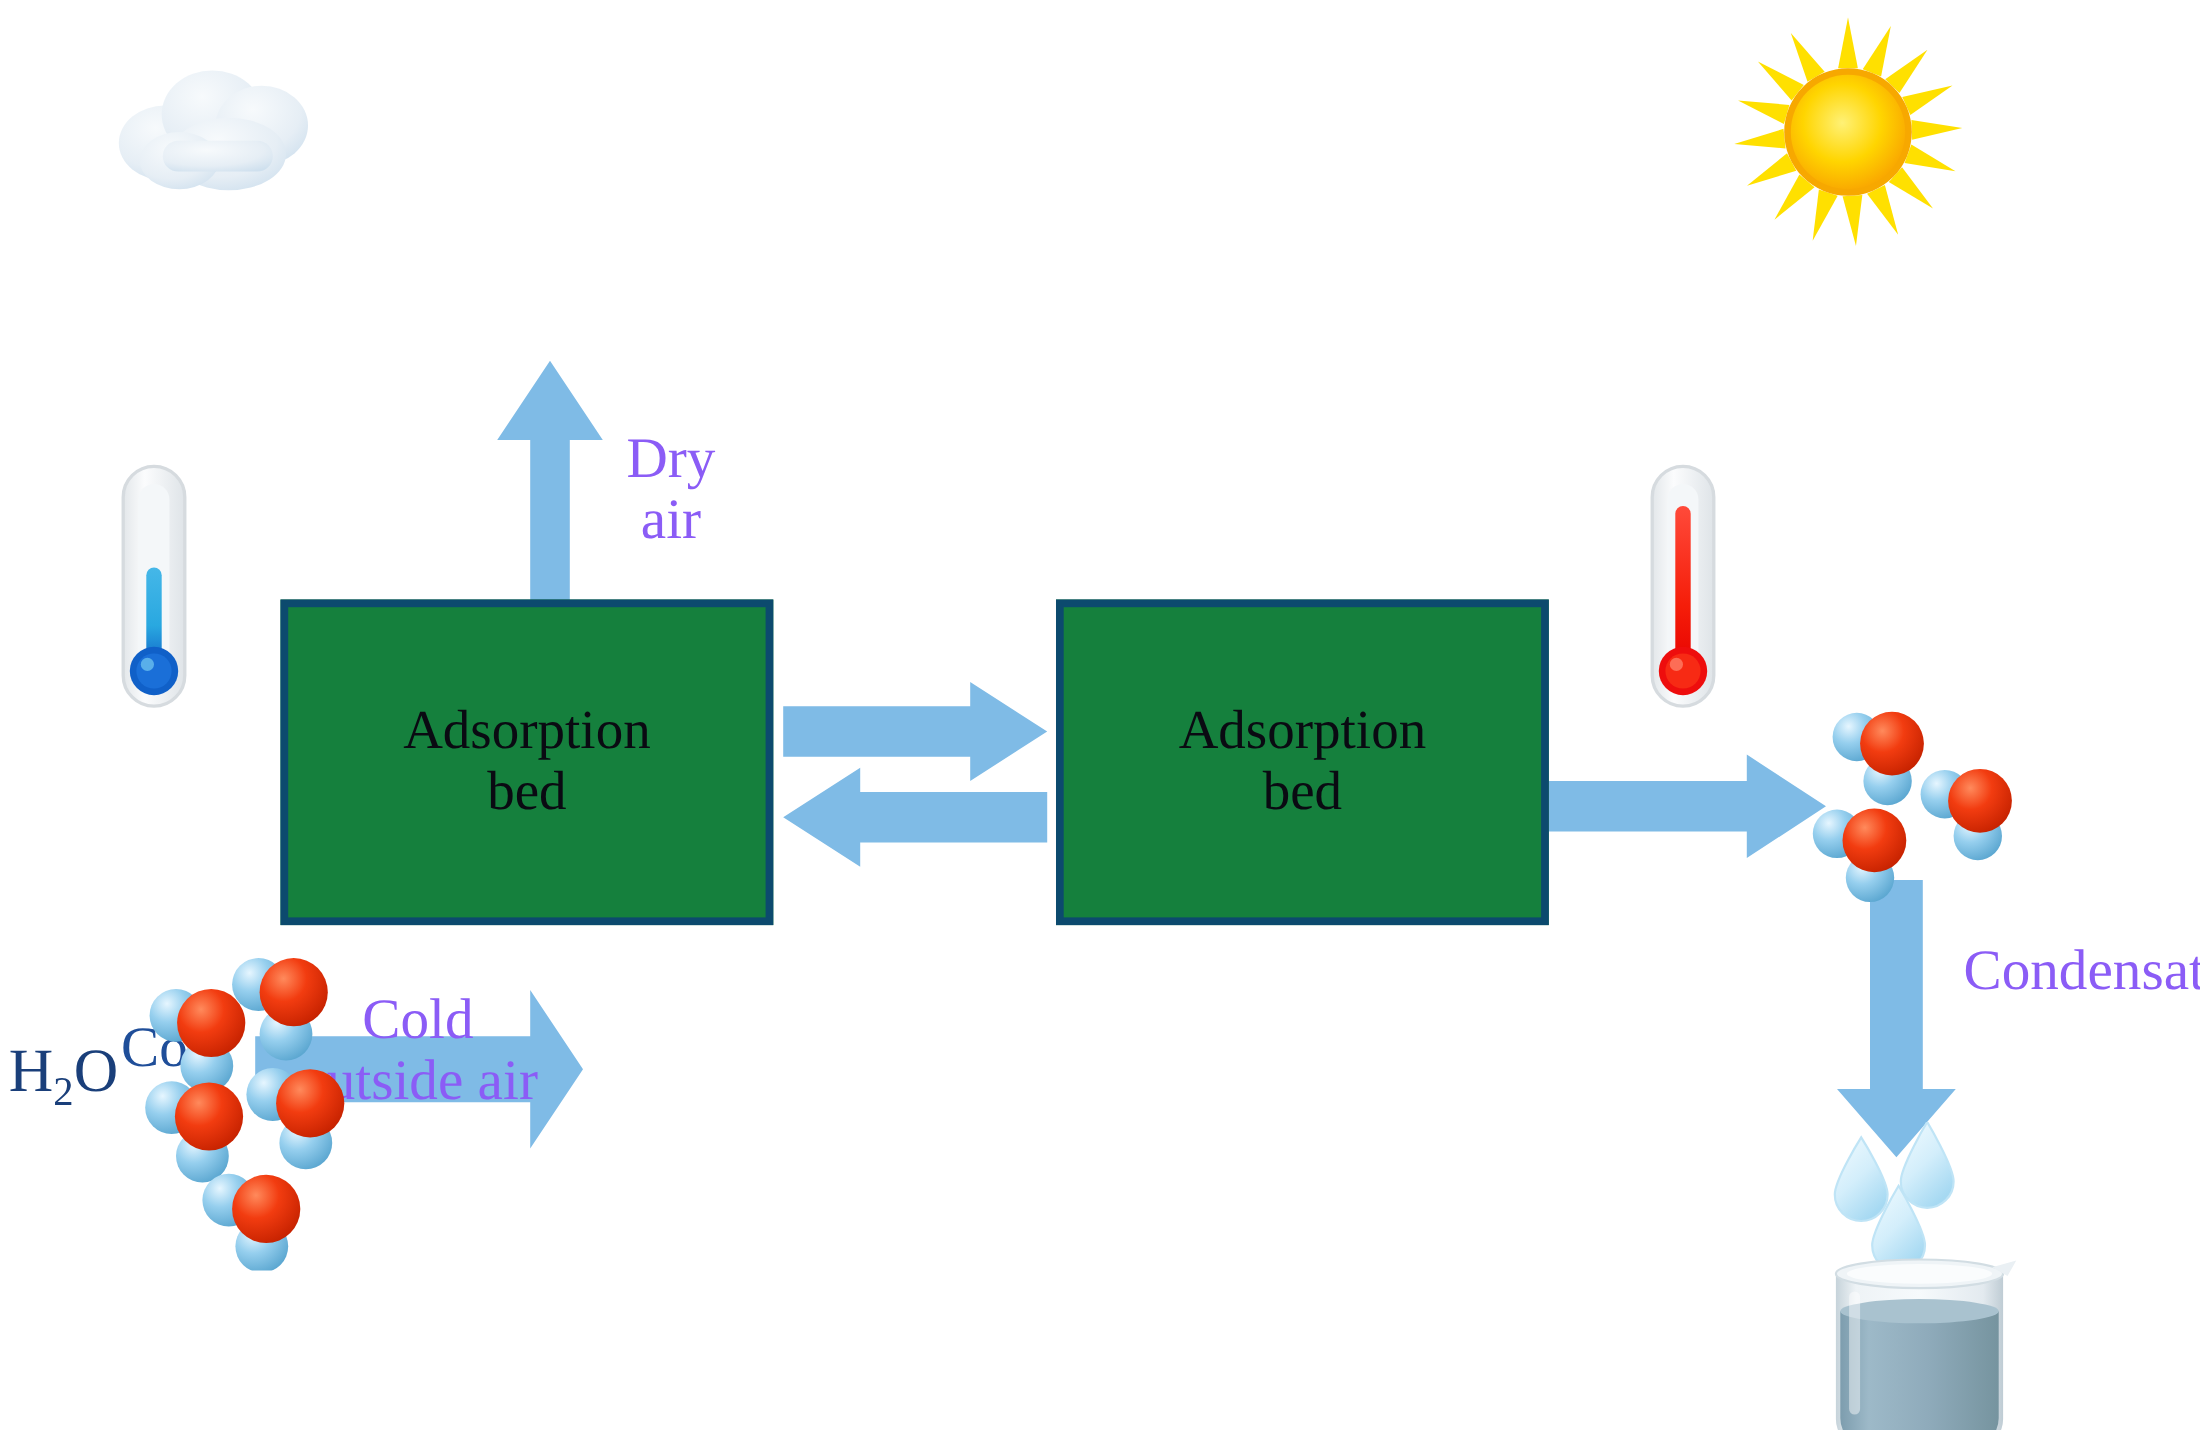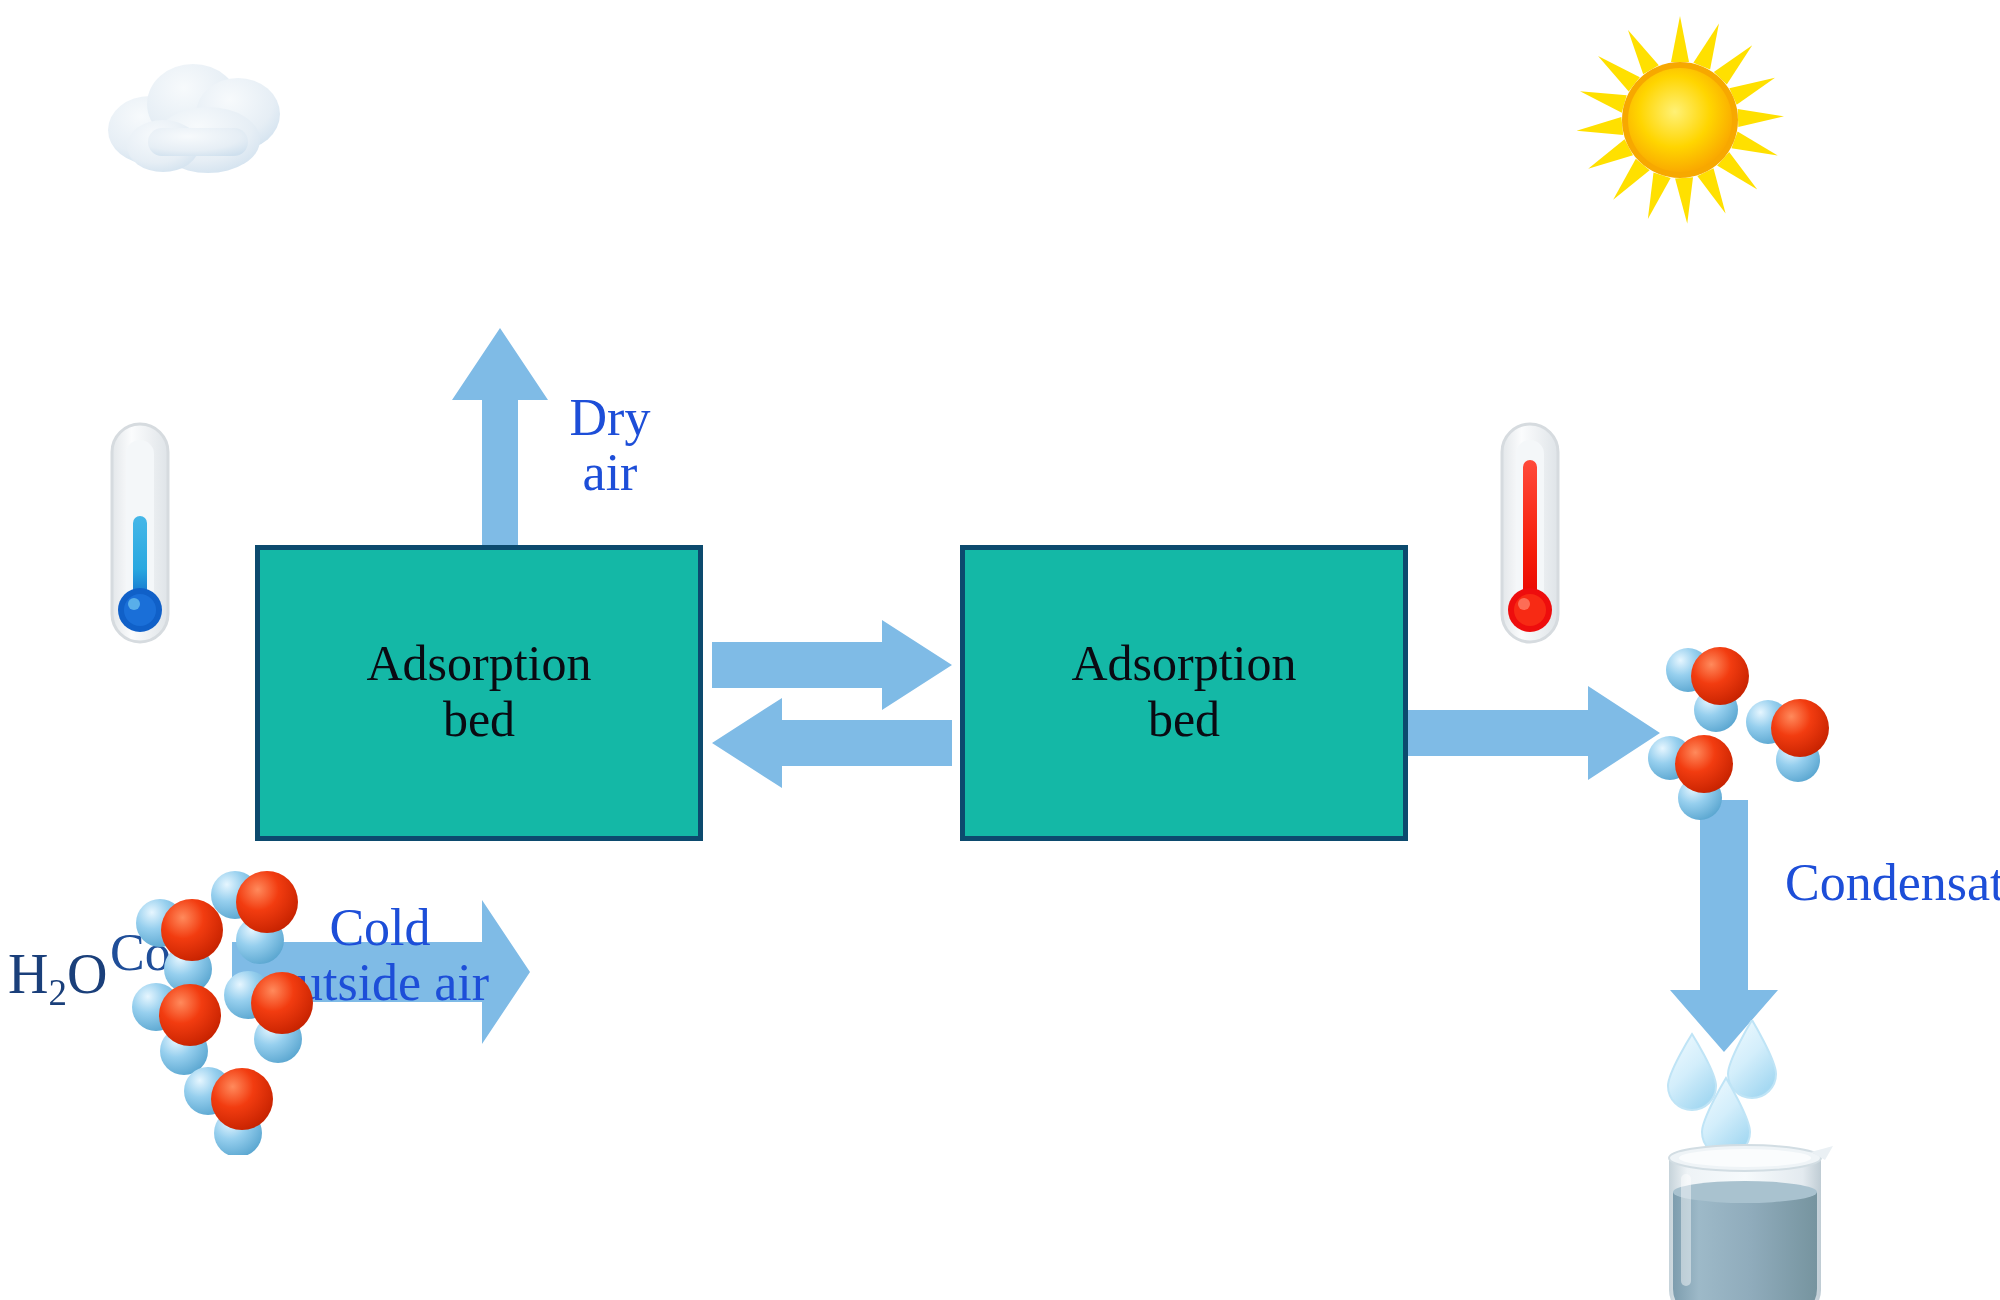--- a/index.html
+++ b/index.html
@@ -13,21 +13,21 @@
     height: 1300px;
     background: #ffffff;
     overflow: hidden;
     font-family: "Liberation Serif", "DejaVu Serif", serif;
   }
   .abs { position: absolute; }
 
   
   .label {
     position: absolute;
-    color: #1d4ed8;
+    color: #8b5cf6;
     font-family: "Liberation Serif", "DejaVu Serif", serif;
     line-height: 1.06;
     white-space: pre;
   }
   .bed-label {
     text-align: center;
     font-size: 50px;
     color: #0a0a12;
     width: 100%;
     left: 0;
@@ -38,22 +38,22 @@
   #dry-air-label   { left: 795px;  top: 585px; font-size: 52px; text-align: center; }
   #humid-label     { left: 375px;  top: 1305px; font-size: 52px; text-align: center; }
   #condensate-label{ left: 2470px; top: 1195px; font-size: 52px; }
   #cold-label      { left: 110px;  top: 925px; font-size: 52px; color: #1f4e99; }
   #h2o-label       { left: 10px;   top: 1310px; font-size: 56px; color: #1a3f7a; }
   #h2o-label sub   { font-size: 0.66em; }
 
   
   .bed {
     position: absolute;
-    background: #14b8a6;
-    border: 5px solid #0c4a6e;
+    background: #15803d;
+    border: 7px solid #0c4a6e;
     box-sizing: border-box;
     text-decoration: underline;
   }
 
   
   #sun-icon { position: absolute; left: 1570px; top: 10px; width: 220px; height: 220px; }
 
   
   #night-icon { position: absolute; left: 30px; top: 10px; width: 280px; height: 200px; }
 

